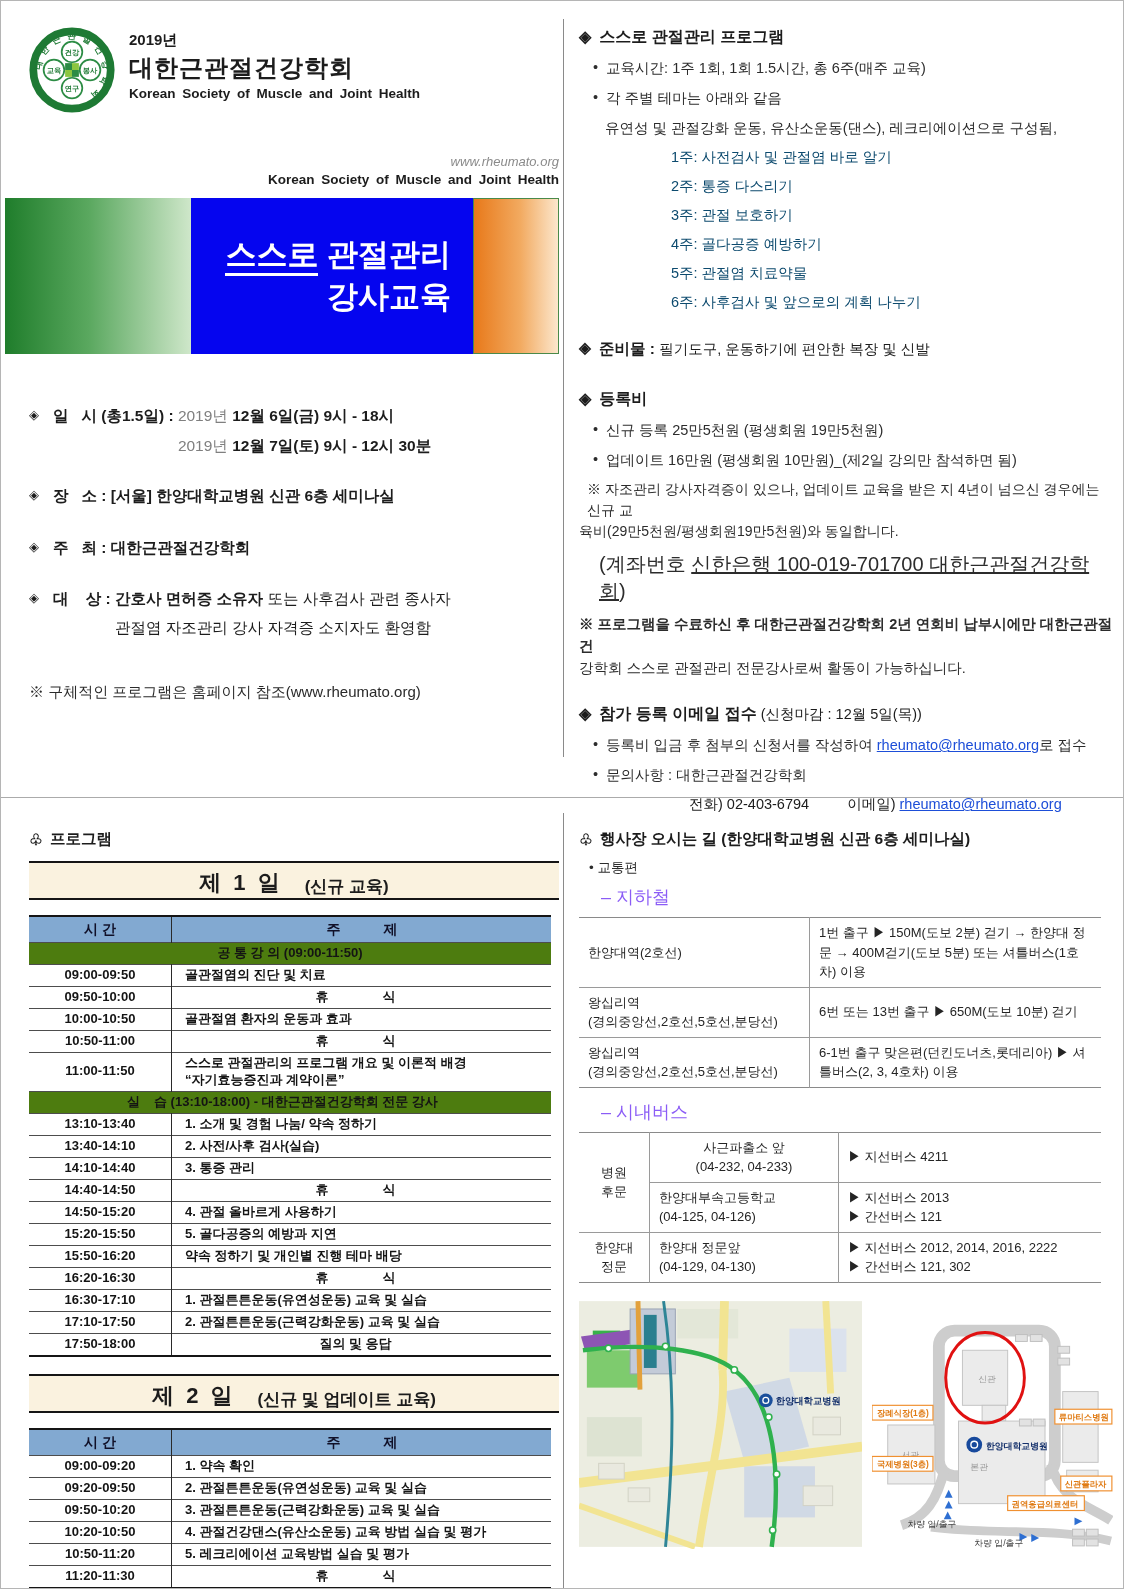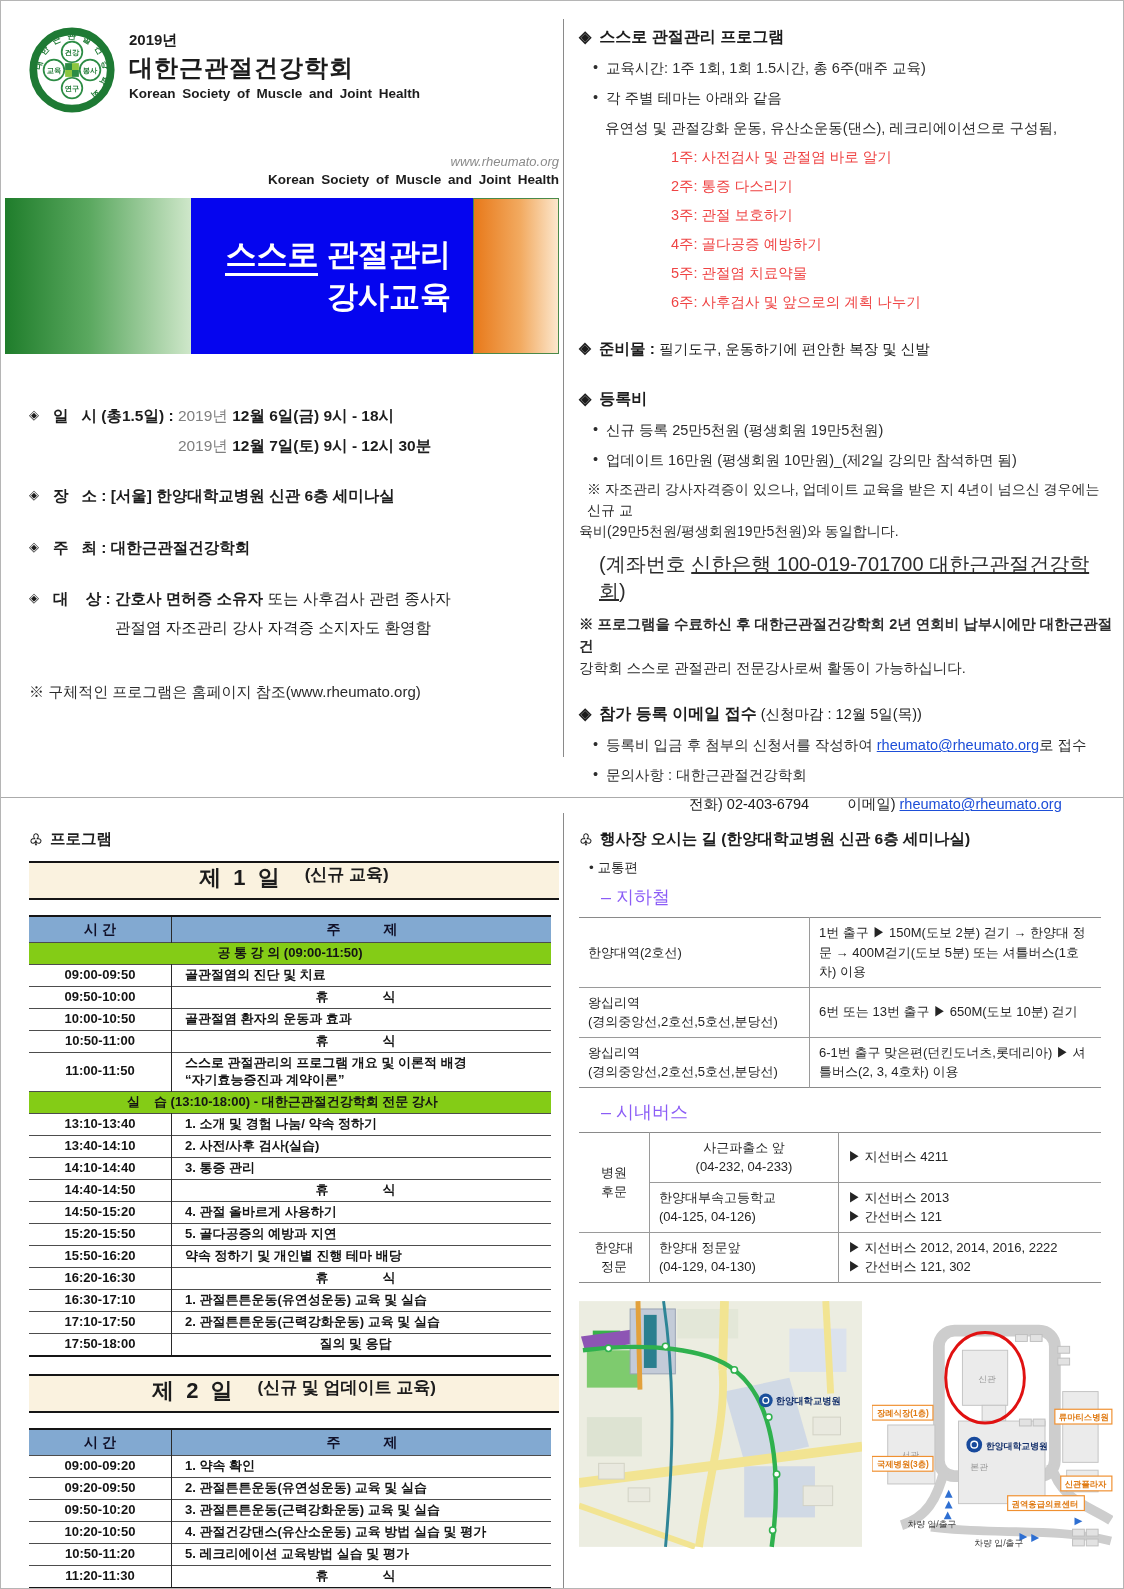--- a/index.html
+++ b/index.html
@@ -28,38 +28,38 @@
   .bblue .u1{border-bottom:3px solid #fff;padding-bottom:1px;}
   .borange{flex:1;background:linear-gradient(90deg,#e8791a 0%,#f2aa60 55%,#fce7cd 100%);border:1px solid #4a8a4a;box-sizing:border-box;}
   .infoblock{margin-top:52px;font-size:15.5px;}
   .irow{display:flex;align-items:flex-start;}
   .dia{width:24px;font-size:13px;padding-top:1px;}
   .ilabel{font-weight:bold;white-space:pre;}
   .note1{margin-top:44px;font-size:15px;color:#2a2a2a;}
   .sec-title{font-size:16px;font-weight:bold;display:flex;gap:8px;}
   .bullet-line{font-size:14.5px;margin-left:14px;margin-top:11px;display:flex;gap:8px;color:#2c2c2c;}
   .desc-line{font-size:14.5px;margin-left:26px;margin-top:11px;color:#2c2c2c;}
-  .week-line{font-size:14.5px;margin-left:92px;margin-top:10px;color:#ef4444;}
+  .week-line{font-size:14.5px;margin-left:92px;margin-top:10px;color:#0c4a6e;}
   .fee-note{font-size:14px;margin-top:9px;color:#2c2c2c;line-height:1.5;}
   .account{font-size:20px;margin-top:9px;margin-left:20px;color:#2c2c2c;}
 
   
   .club-title{font-size:15.5px;font-weight:bold;display:flex;gap:7px;align-items:center;}
   .dayband{margin-top:11px;height:35px;background:#faf2df;border-top:2px solid #151515;border-bottom:2px solid #151515;
-           display:flex;align-items:flex-start;justify-content:center;gap:22px;}
+           display:flex;align-items:flex-end;justify-content:center;gap:22px;}
   .dayband .main{font-size:22px;font-weight:bold;letter-spacing:3px;}
   .dayband .sub{font-size:17px;font-weight:bold;}
   .ptable{width:522px;border-collapse:collapse;border-top:2px solid #151515;border-bottom:2px solid #151515;
           font-size:13px;font-weight:bold;color:#141414;margin-top:15px;}
   .ptable td{border-top:1px solid #4d4d4d;padding:2px 12px;height:17px;line-height:1.3;}
   .ptable tr.head td{background:#82a9d1;color:#101028;font-size:14px;height:21px;border-top:none;}
   .ptable td.time{width:118px;text-align:center;border-right:1px solid #2a2a2a;}
   .ptable td.topic{padding-left:13px;}
   .ptable tr.head td.topic{text-align:center;white-space:pre;}
-  .ptable tr.r-section td,.ptable tr.r-practice td{background:#84cc16;}
+  .ptable tr.r-section td,.ptable tr.r-practice td{background:#4d7c0f;}
   .ptable tr.r-section td{text-align:center;font-weight:bold;}
   .ptable tr.r-practice td .sil{display:inline-block;width:99px;text-align:right;margin-right:14px;}
   .ptable tr.r-break td.topic{text-align:center;white-space:pre;padding-left:0;}
   .ptable tr.r-center td.topic{text-align:center;padding-left:0;}
 
   
   .sub-label{font-size:13.5px;margin-left:10px;margin-top:9px;color:#2c2c2c;}
   .dash-label{font-size:18px;margin-left:22px;margin-top:8px;color:#8b5cf6;}
   .ttable{width:522px;border-collapse:collapse;font-size:13px;color:#242424;margin-top:8px;
           border-top:1.5px solid #8a8a8a;border-bottom:1.5px solid #8a8a8a;}

